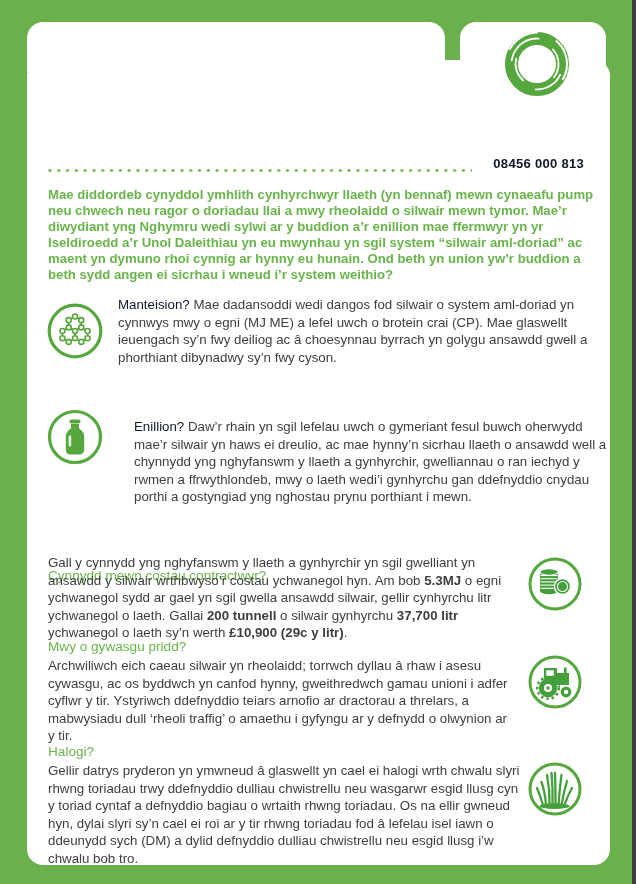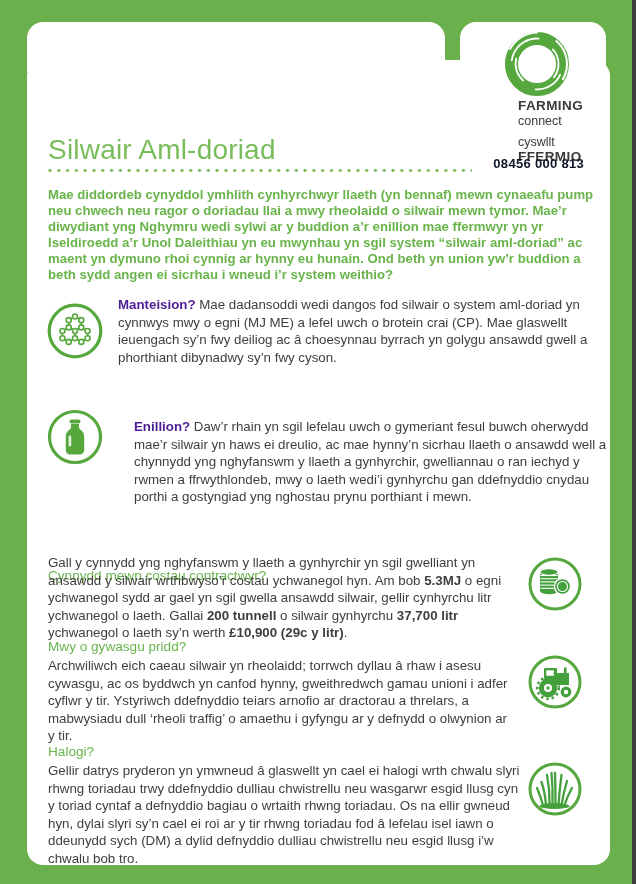--- a/index.html
+++ b/index.html
@@ -25,21 +25,21 @@
     background-image:radial-gradient(circle at 2px 2.5px,#79bd5a 1.5px,transparent 1.7px);
     background-size:8.8px 5px;background-repeat:repeat-x;
   }
 
   .intro{
     position:absolute;left:48px;top:187px;width:552px;
     font-size:13.2px;line-height:16px;font-weight:700;color:#69b44b;
   }
 
   .body-text{font-size:13.3px;line-height:17.5px;color:#3e3e3d;position:absolute;}
-  .runin{font-weight:700;color:#4c1d95;}
+  .runin{font-weight:400;color:#0f172a;}
   .b{font-weight:700;}
 
   .sec-heading{
     position:absolute;left:48px;
     font-size:14.6px;font-weight:700;color:#2d9140;
   }
   .sub-heading{
     position:absolute;left:48px;
     font-size:13.6px;color:#69b44b;
   }
@@ -72,32 +72,25 @@
       <svg width="74" height="74" viewBox="0 0 74 74">
         <circle cx="37" cy="37" r="25.5" fill="none" stroke="#56a83e" stroke-width="13"></circle>
         <g fill="none" stroke="#ffffff" stroke-linecap="round">
           <circle cx="37" cy="37" r="30" stroke-width="2" stroke-dasharray="42 200" transform="rotate(-50 37 37)"></circle>
           <circle cx="37" cy="37" r="25.5" stroke-width="1.8" stroke-dasharray="30 42 38 55" transform="rotate(25 37 37)"></circle>
           <circle cx="37" cy="37" r="21.5" stroke-width="1.8" stroke-dasharray="24 46 30 58" transform="rotate(130 37 37)"></circle>
           <path d="M37 5.5 A31.5 31.5 0 0 0 10 22" stroke-width="2"></path>
         </g>
       </svg>
     </div>
-    <div class="brand">
-      <div class="l1">FARMING</div>
-      <div class="l2">connect</div>
-      <div class="l3">cyswllt</div>
-      <div class="l4">FFERMIO</div>
-    </div>
     <div class="phone">08456 000 813</div>
   </div>
 
   <div class="edge-strip"></div>
 
-  <div class="page-title">Silwair Aml-doriad</div>
   <div class="dotted-rule"></div>
 
   <div class="intro">Mae diddordeb cynyddol ymhlith cynhyrchwyr llaeth (yn bennaf) mewn cynaeafu pump neu chwech neu ragor o doriadau llai a mwy rheolaidd o silwair mewn tymor. Mae’r diwydiant yng Nghymru wedi sylwi ar y buddion a’r enillion mae ffermwyr yn yr Iseldiroedd a’r Unol Daleithiau yn eu mwynhau yn sgil system “silwair aml-doriad” ac maent yn dymuno rhoi cynnig ar hynny eu hunain. Ond beth yn union yw’r buddion a beth sydd angen ei sicrhau i wneud i’r system weithio?</div>
 
   <div class="icon-wrap" style="left:46px;top:302px;">
     <svg width="58" height="58" viewBox="0 0 72 72">
       <circle cx="36" cy="36" r="32" fill="none" stroke="#56a83e" stroke-width="4"></circle>
       <g fill="none" stroke="#56a83e" stroke-width="2">
         <polygon points="36,18 43.8,22.5 43.8,31.5 36,36 28.2,31.5 28.2,22.5"></polygon>
         <polygon points="28.2,31.5 36,36 36,45 28.2,49.5 20.4,45 20.4,36"></polygon>

